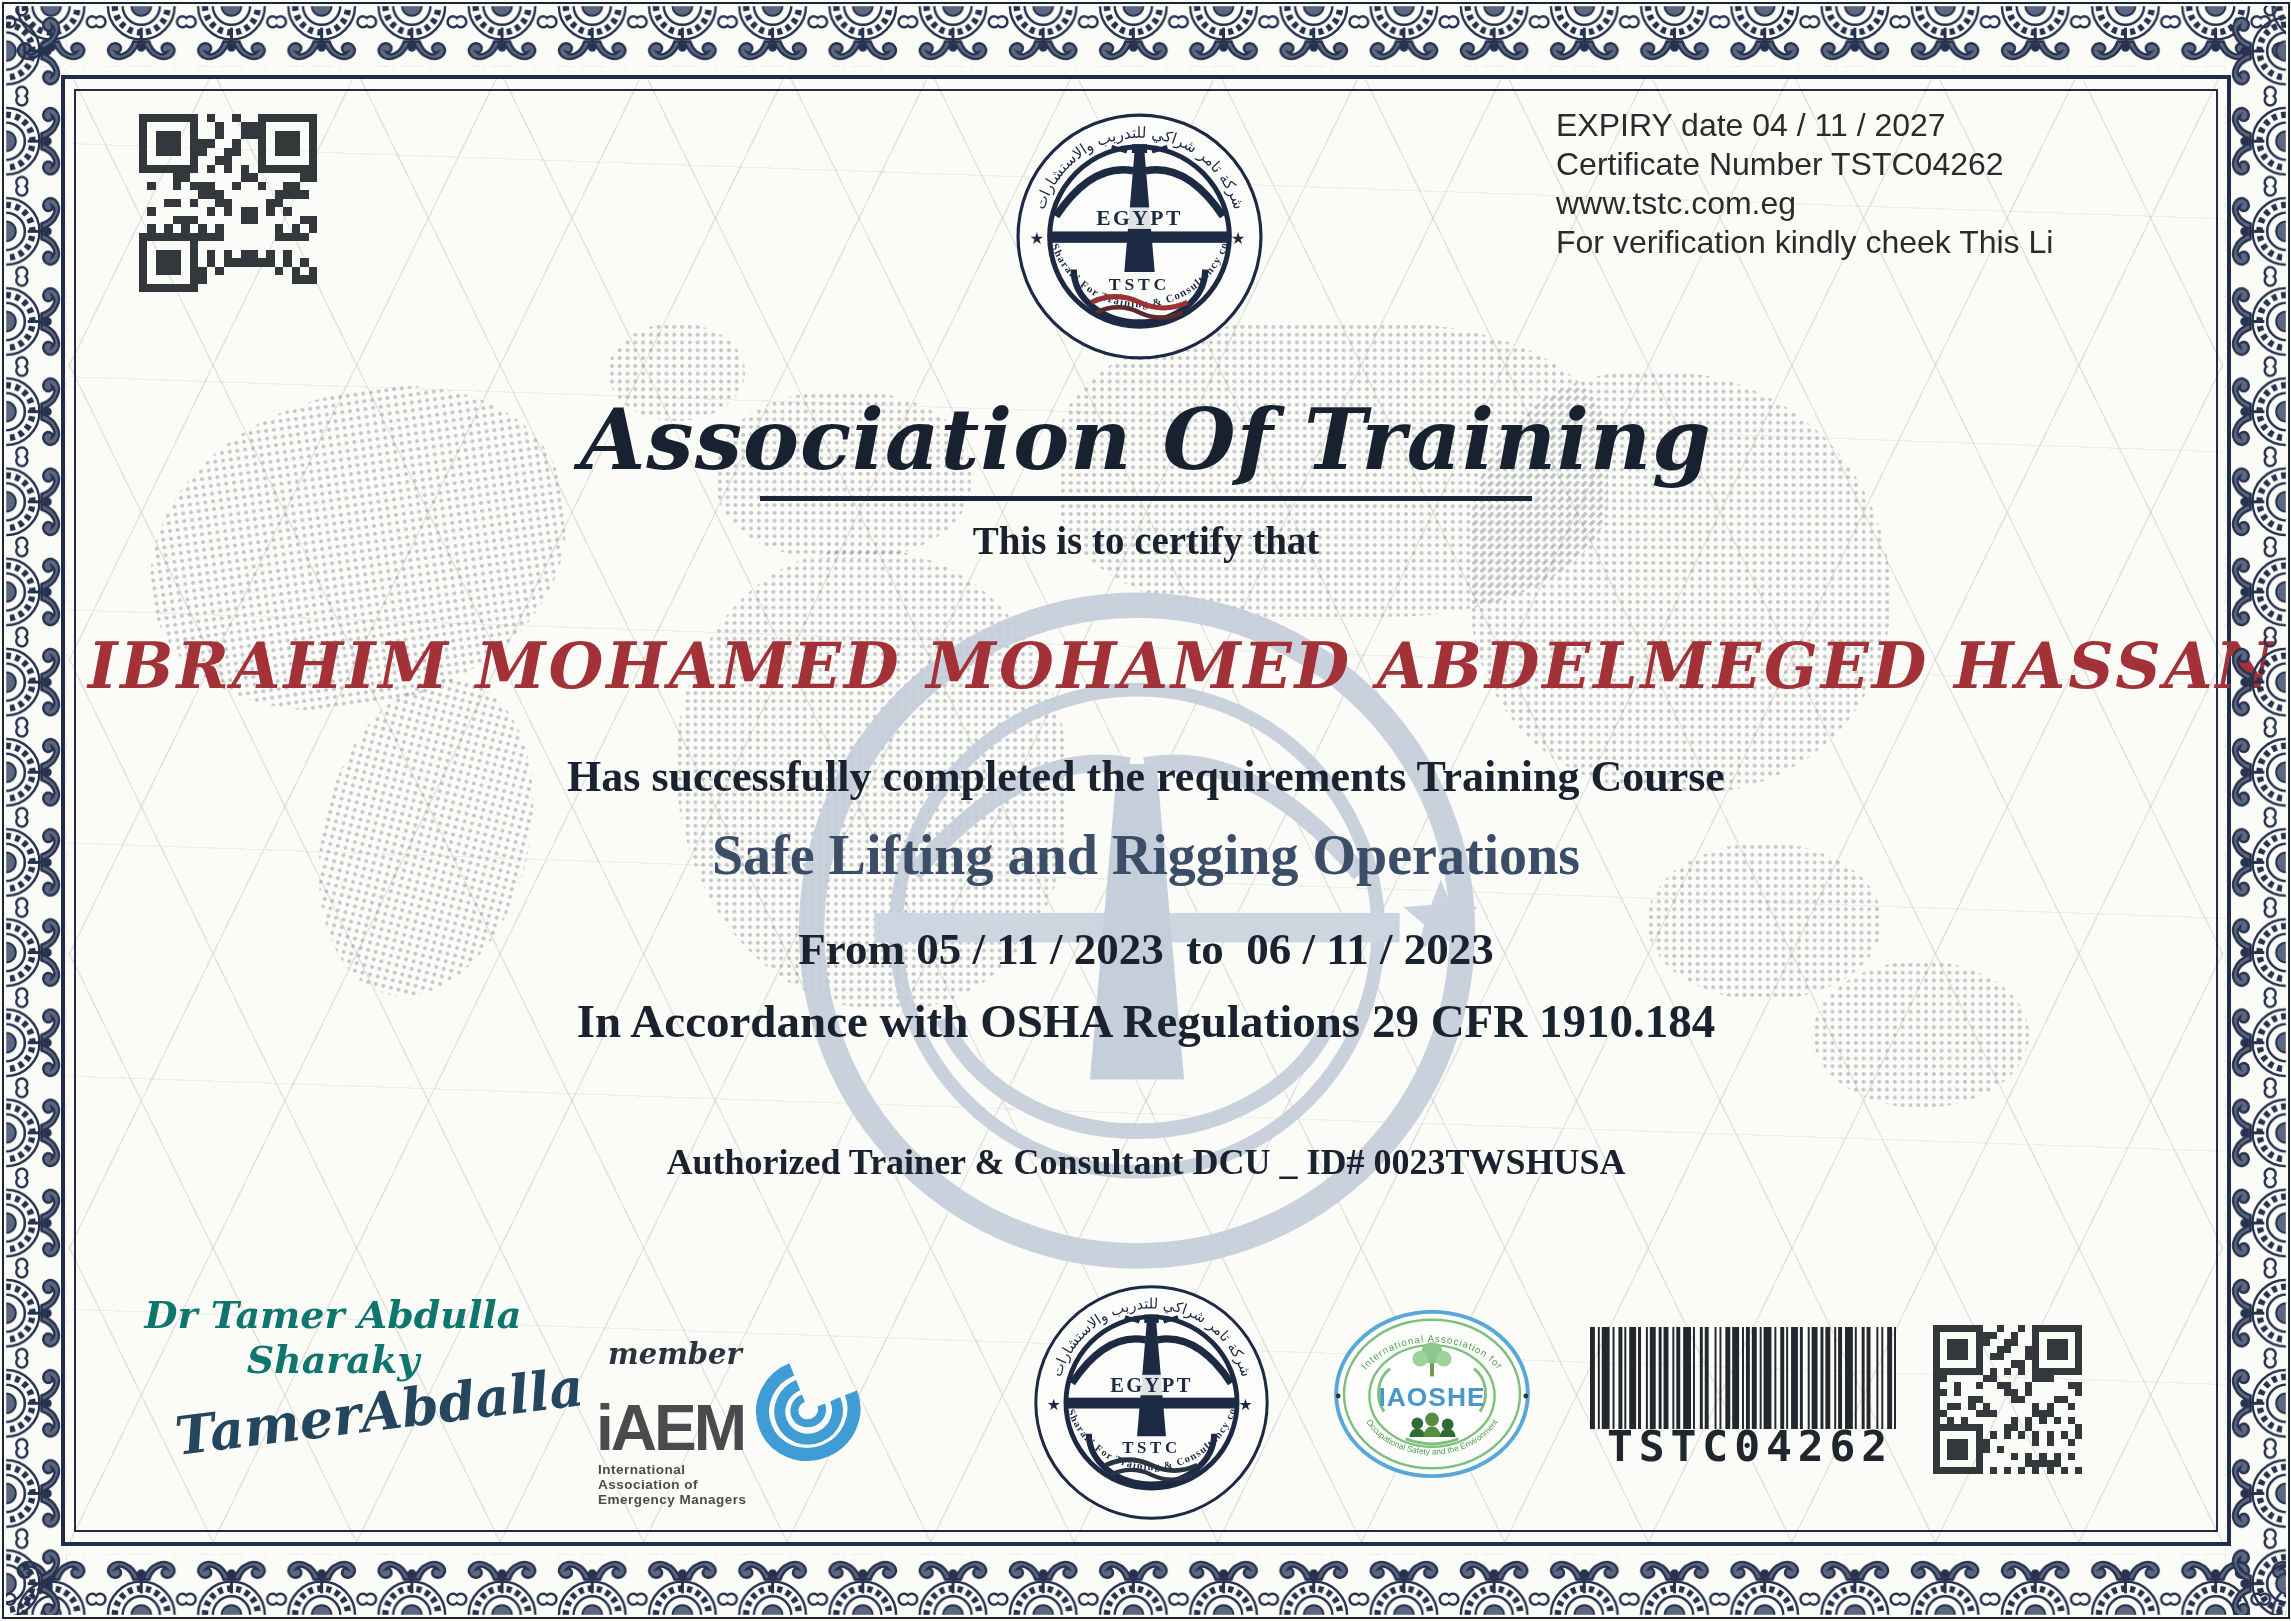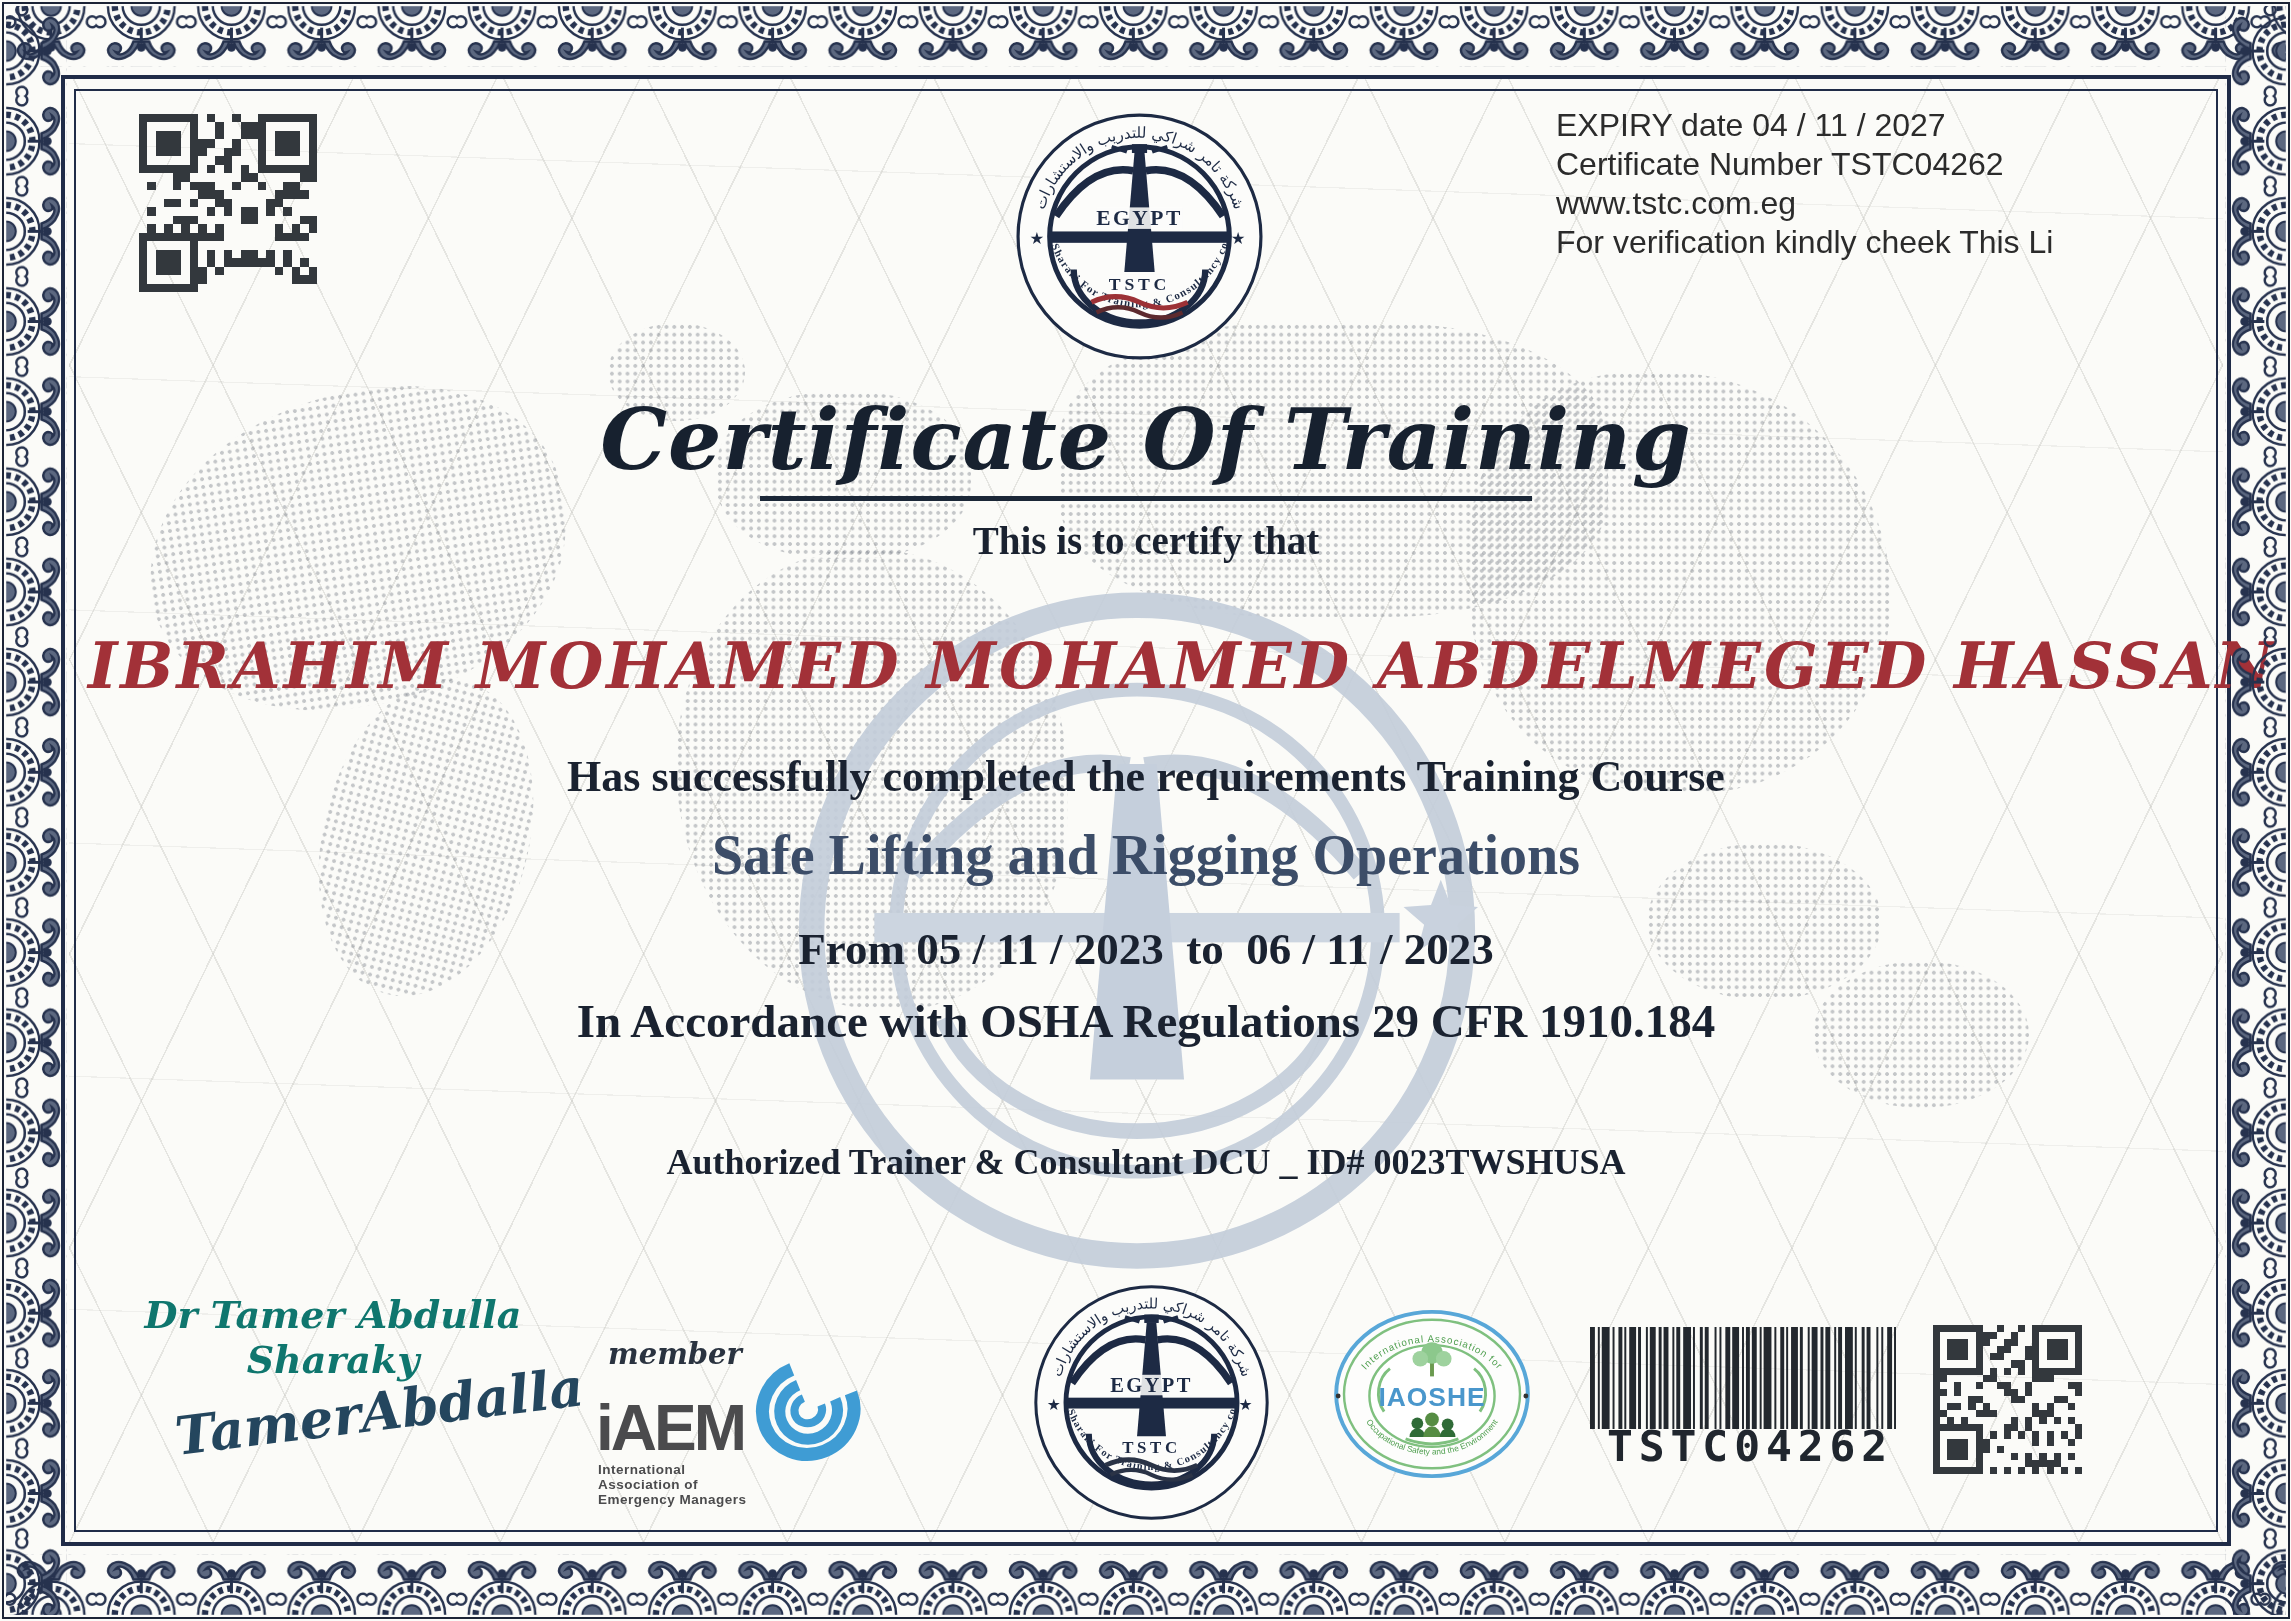--- a/index.html
+++ b/index.html
@@ -356,21 +356,21 @@
     <path d="M66,160 q17,-8 34,0 t34,0" stroke="#5d2a2e" stroke-width="3.5" fill="none"></path>
   </svg>
 
   <div class="t toprt" style="left:1556px;top:106px;width:627px">
     <div>EXPIRY date 04 / 11 / 2027</div>
     <div>Certificate Number TSTC04262</div>
     <div>www.tstc.com.eg</div>
     <div>For verification kindly cheek This Li</div>
   </div>
 
-  <div class="cline title" style="top:390px">Certificate Of Training</div>
+  <div class="cline title" style="top:390px">Association Of Training</div>
   <div class="rule"></div>
   <div class="cline subtitle" style="top:518px">This is to certify that</div>
   <div class="cline name" style="top:629px">IBRAHIM MOHAMED MOHAMED ABDELMEGED HASSAN</div>
   <div class="cline body1" style="top:751px">Has successfully completed the requirements Training Course</div>
   <div class="cline course" style="top:823px">Safe Lifting and Rigging Operations</div>
   <div class="cline body2" style="top:923px">From 05 / 11 / 2023  to  06 / 11 / 2023</div>
   <div class="cline body3" style="top:994px">In Accordance with OSHA Regulations 29 CFR 1910.184</div>
   <div class="cline auth" style="top:1141px">Authorized Trainer &amp; Consultant DCU _ ID# 0023TWSHUSA</div>
 
   <div class="t" style="left:127px;top:1292px;width:412px;text-align:center">

